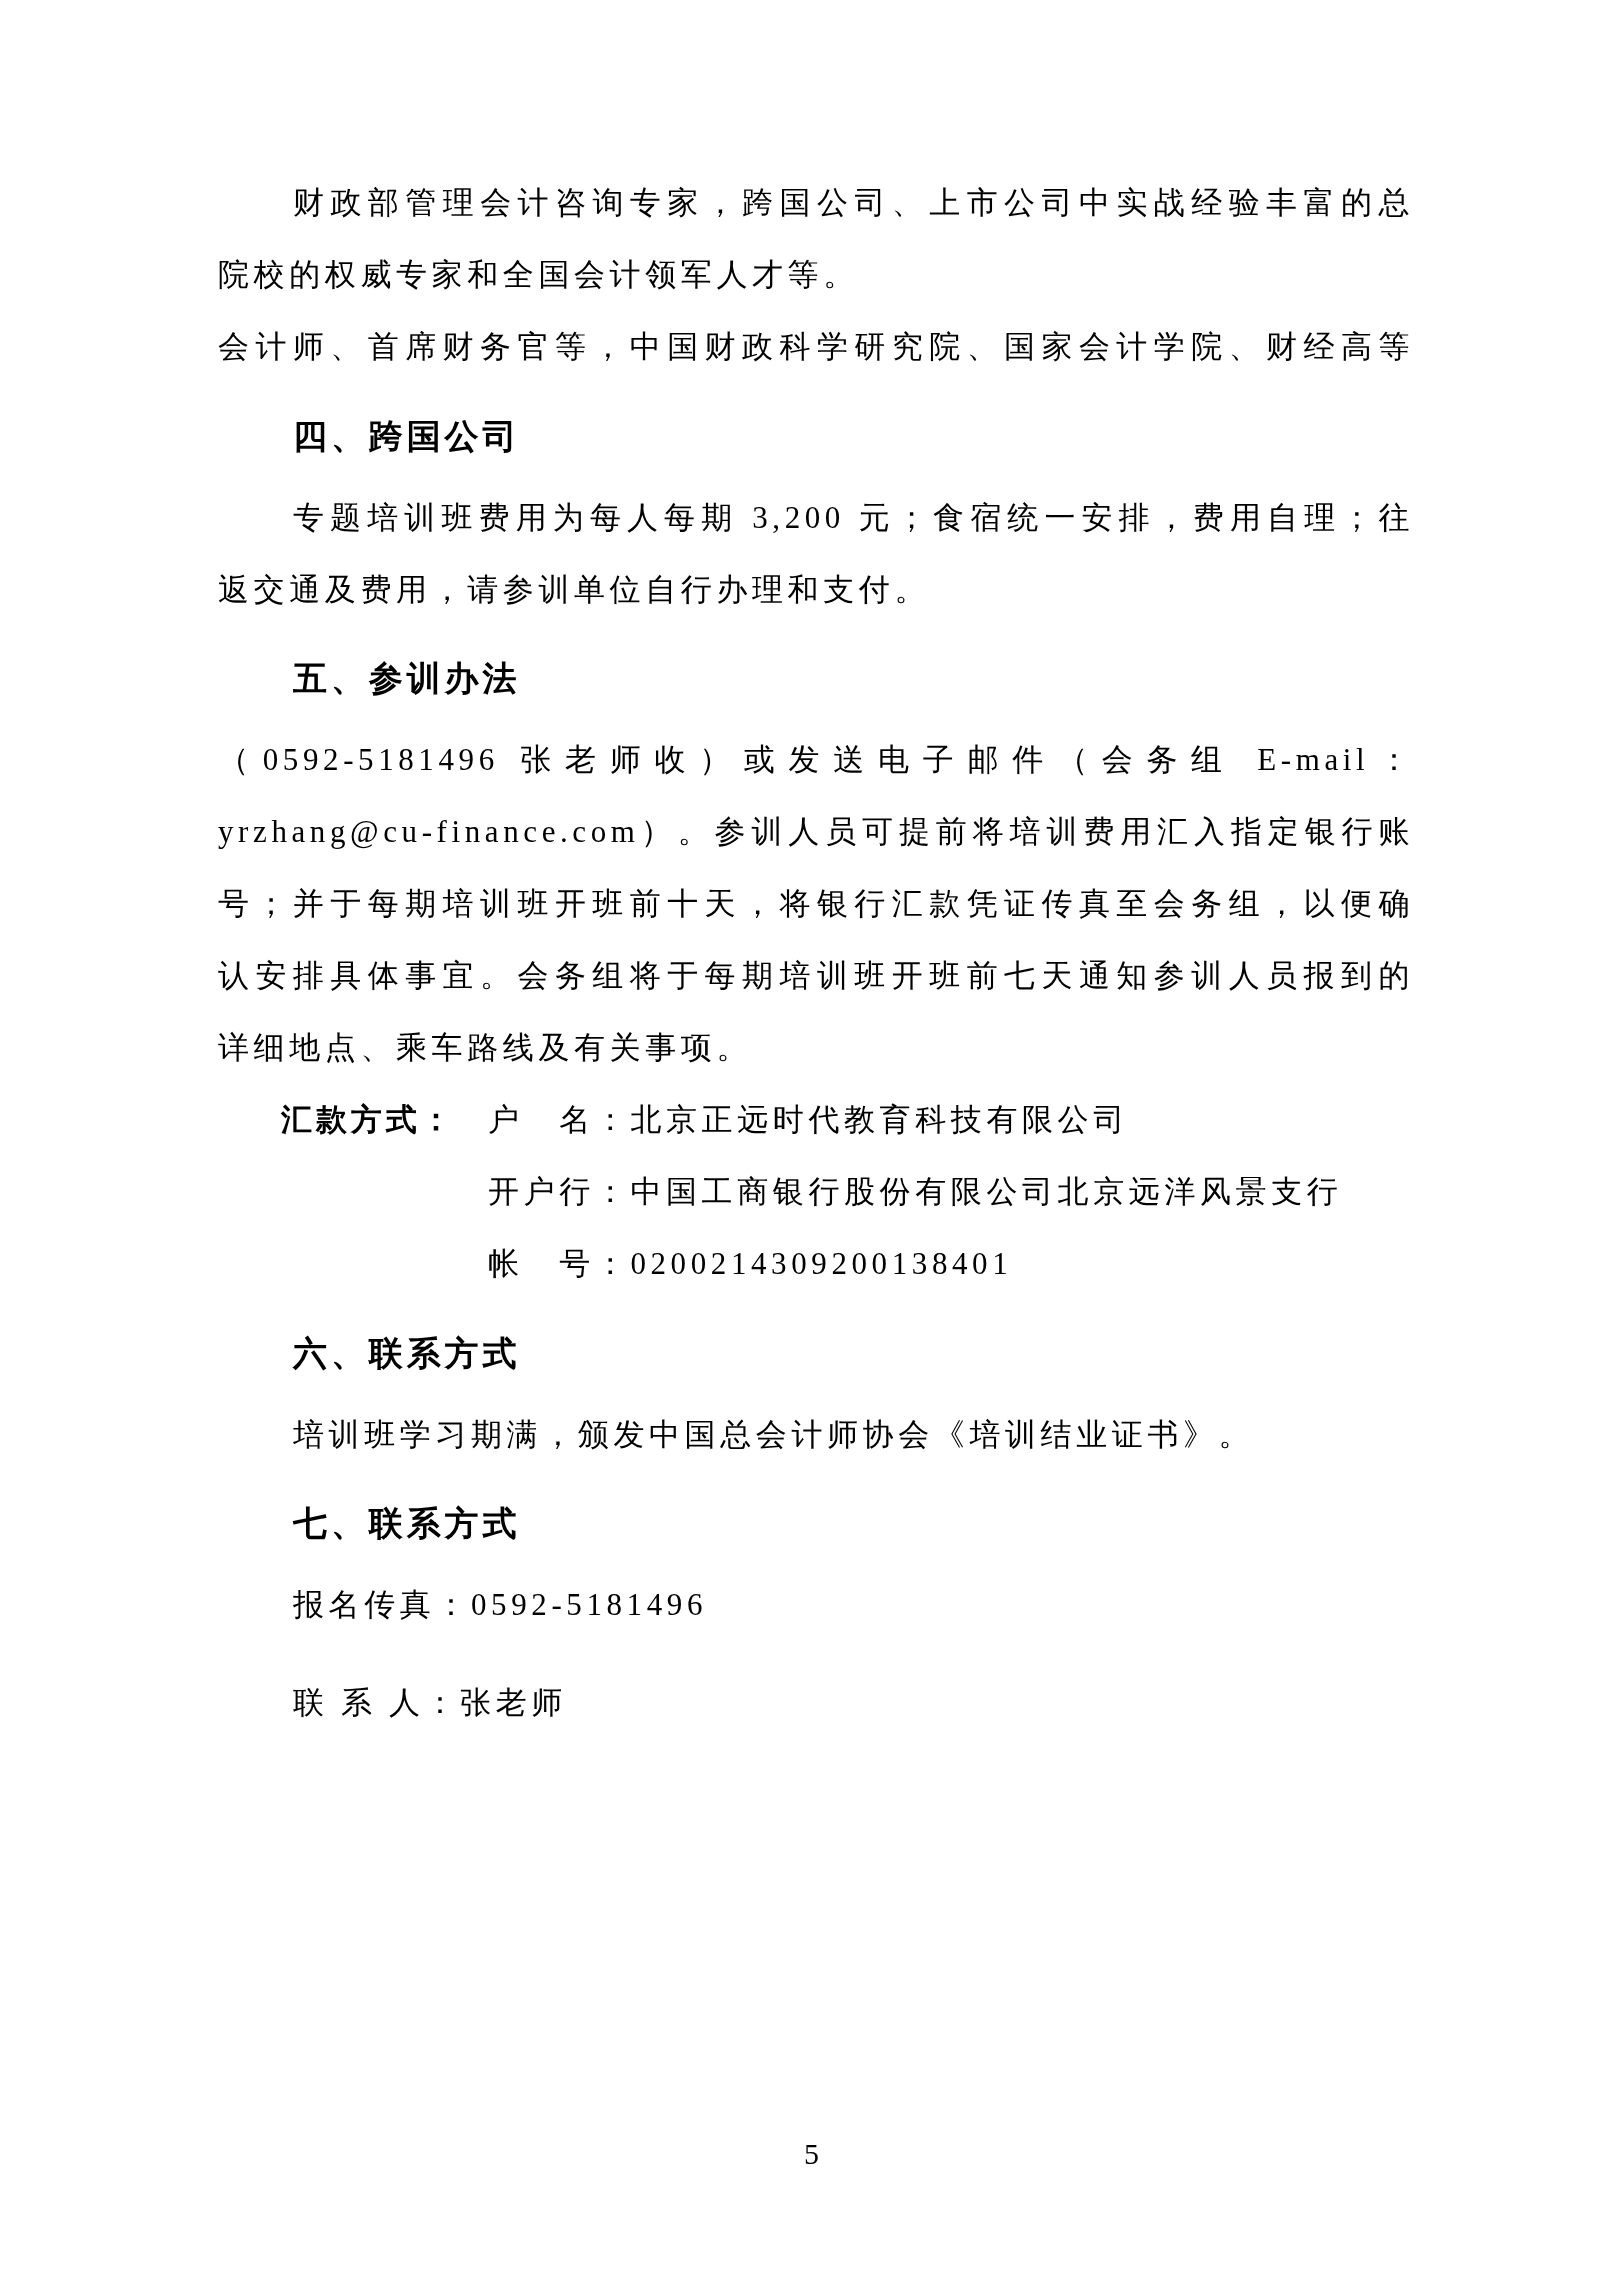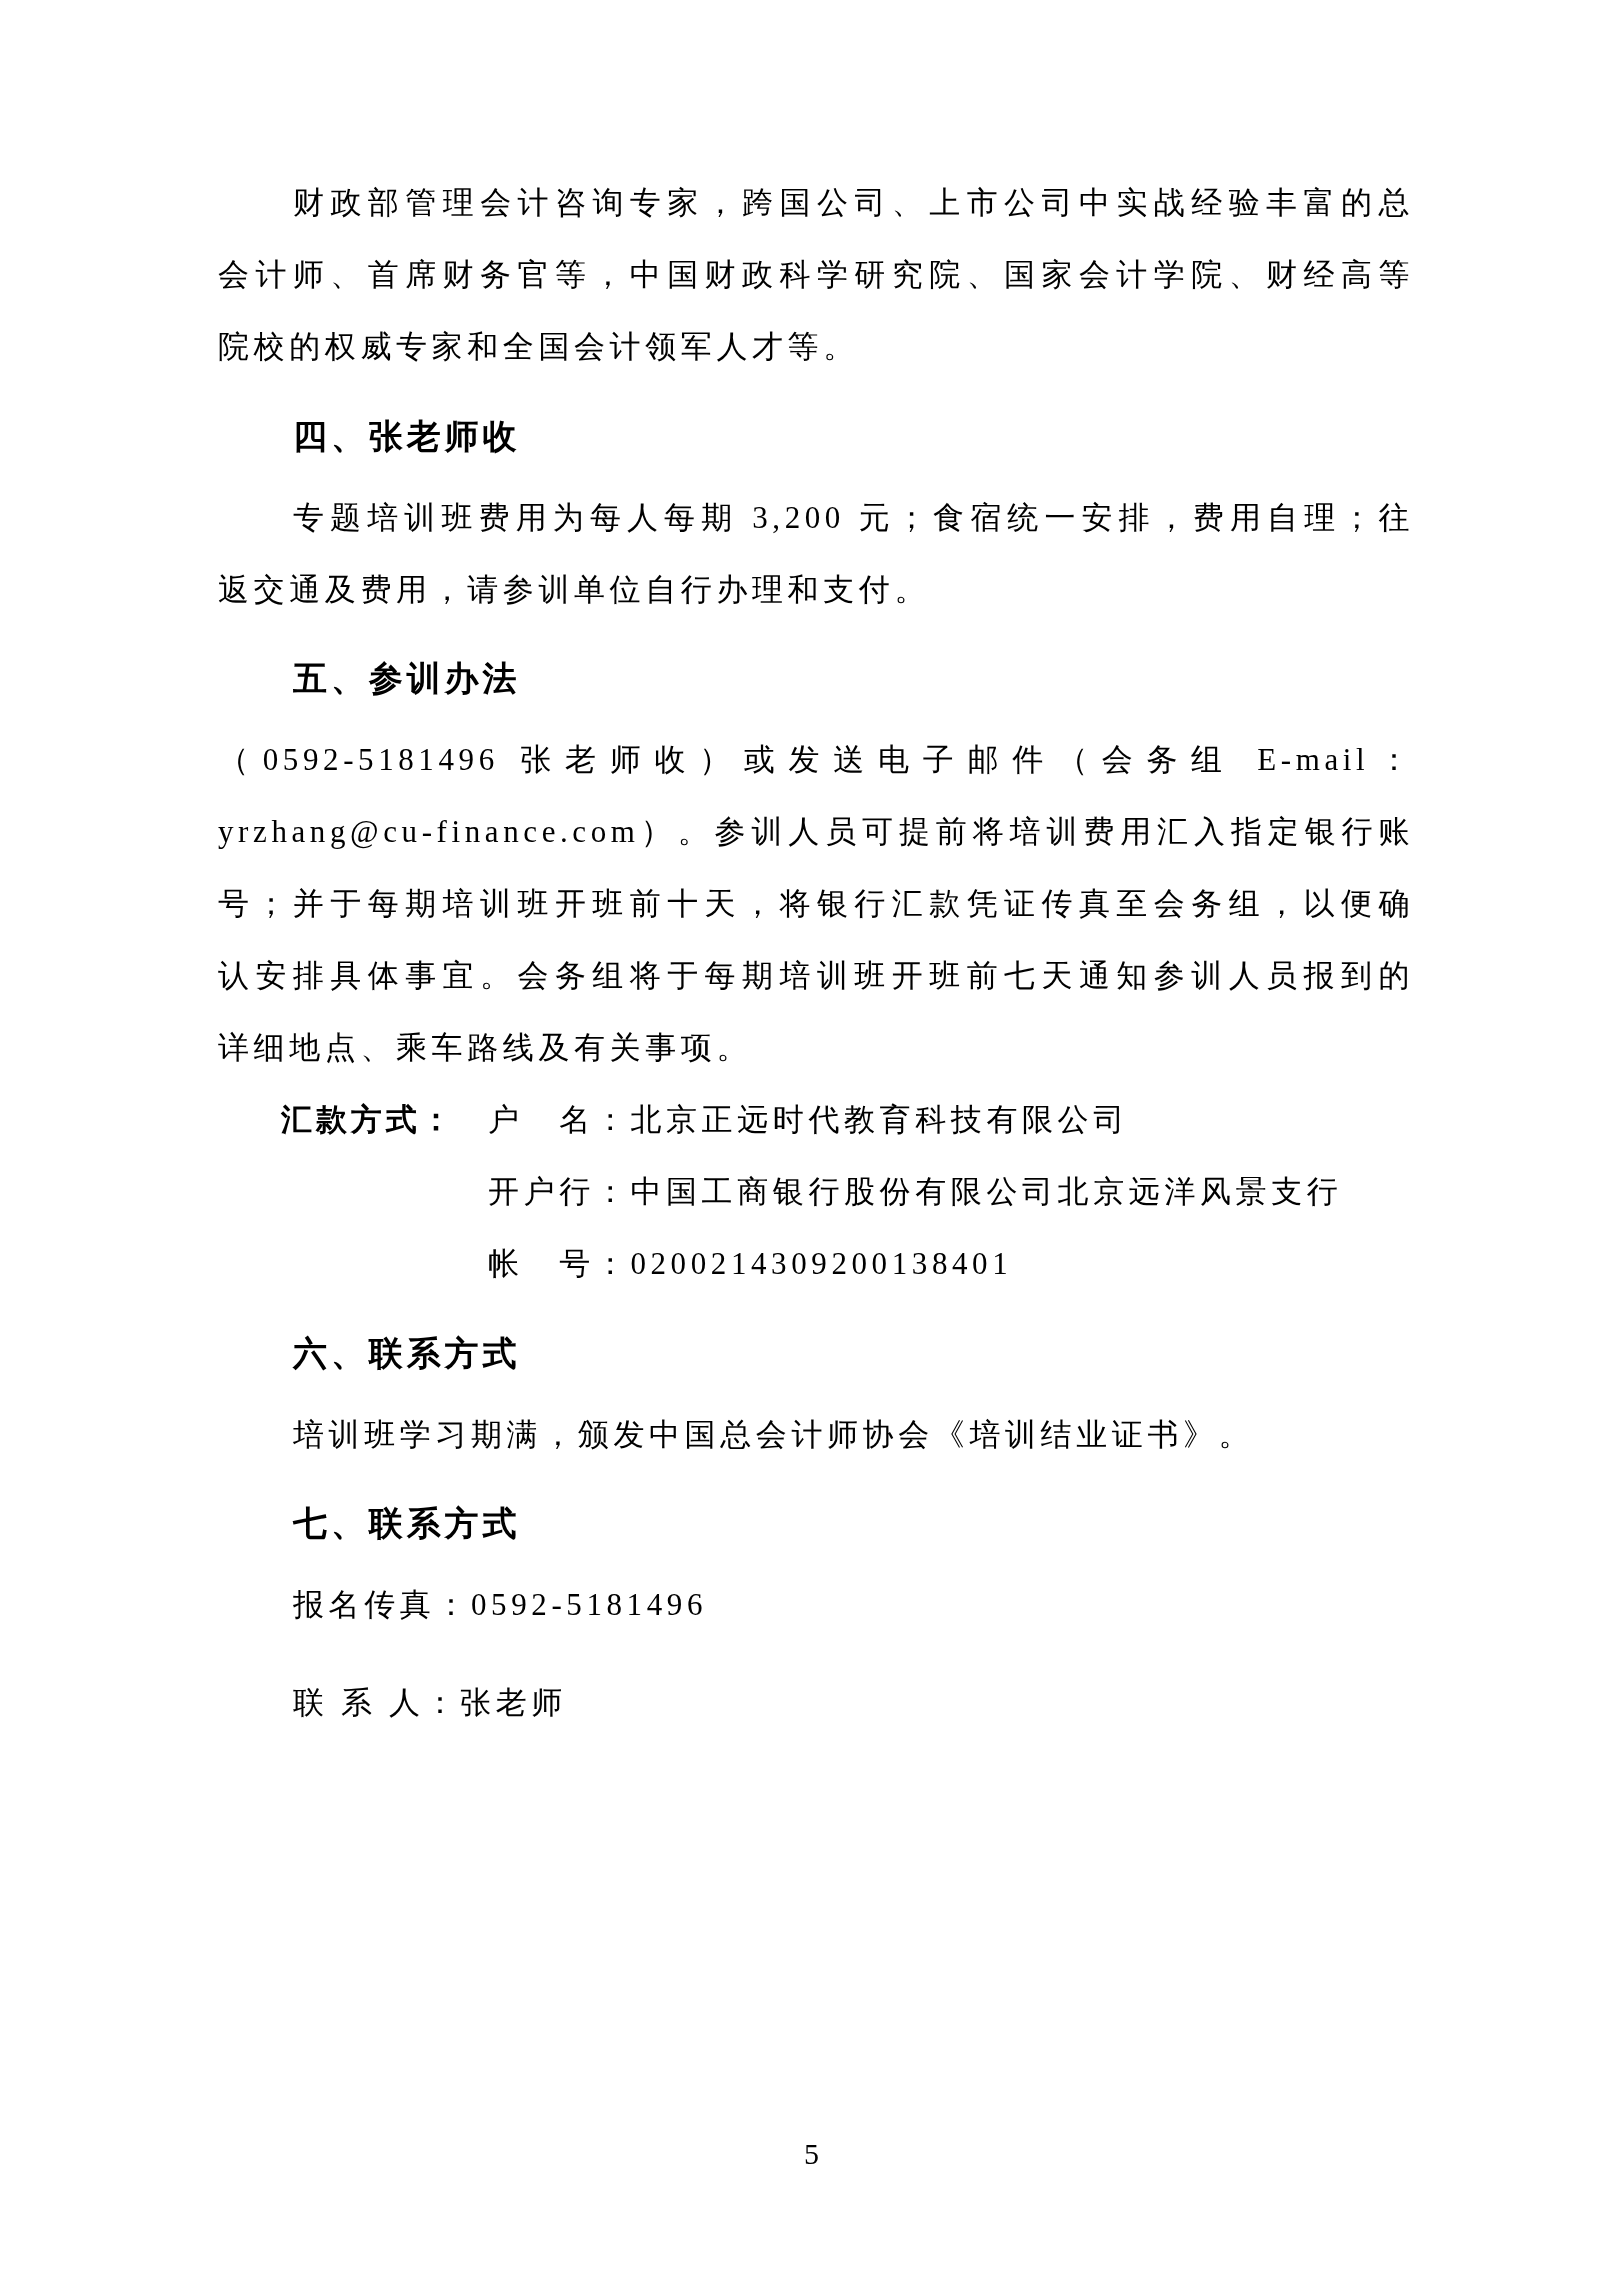--- a/index.html
+++ b/index.html
@@ -64,25 +64,25 @@
     letter-spacing: 0;
   }
 </style>
 </head>
 <body>
 
 <div class="page">
 
   <div>
     <div class="line j indent">财政部管理会计咨询专家，跨国公司、上市公司中实战经验丰富的总</div>
+    <div class="line">院校的权威专家和全国会计领军人才等。</div>
     <div class="line j">会计师、首席财务官等，中国财政科学研究院、国家会计学院、财经高等</div>
-    <div class="line">院校的权威专家和全国会计领军人才等。</div>
   </div>
 
-  <div class="heading">四、张老师收</div>
+  <div class="heading">四、跨国公司</div>
 
   <div>
     <div class="line j indent">专题培训班费用为每人每期 3,200 元；食宿统一安排，费用自理；往</div>
     <div class="line">返交通及费用，请参训单位自行办理和支付。</div>
   </div>
 
   <div class="heading">五、参训办法</div>
 
   <div>
     <div class="line j">（0592-5181496 张老师收）或发送电子邮件（会务组 E-mail：</div>

